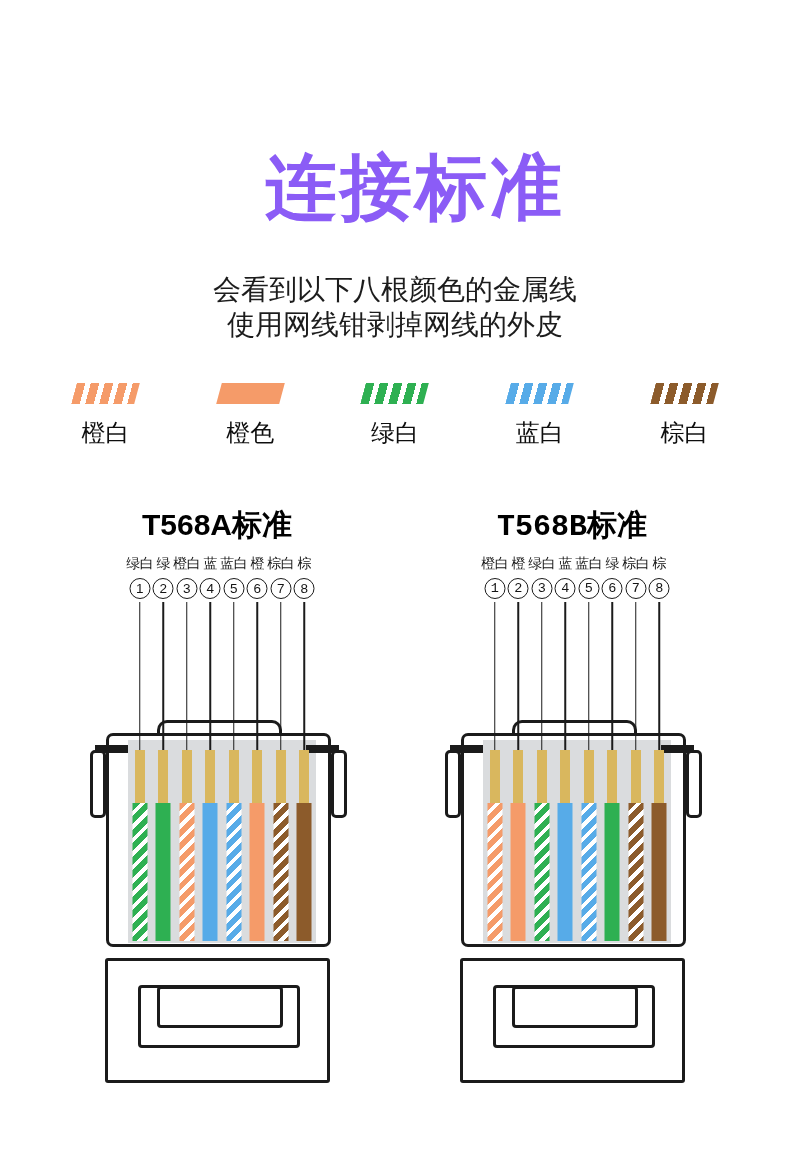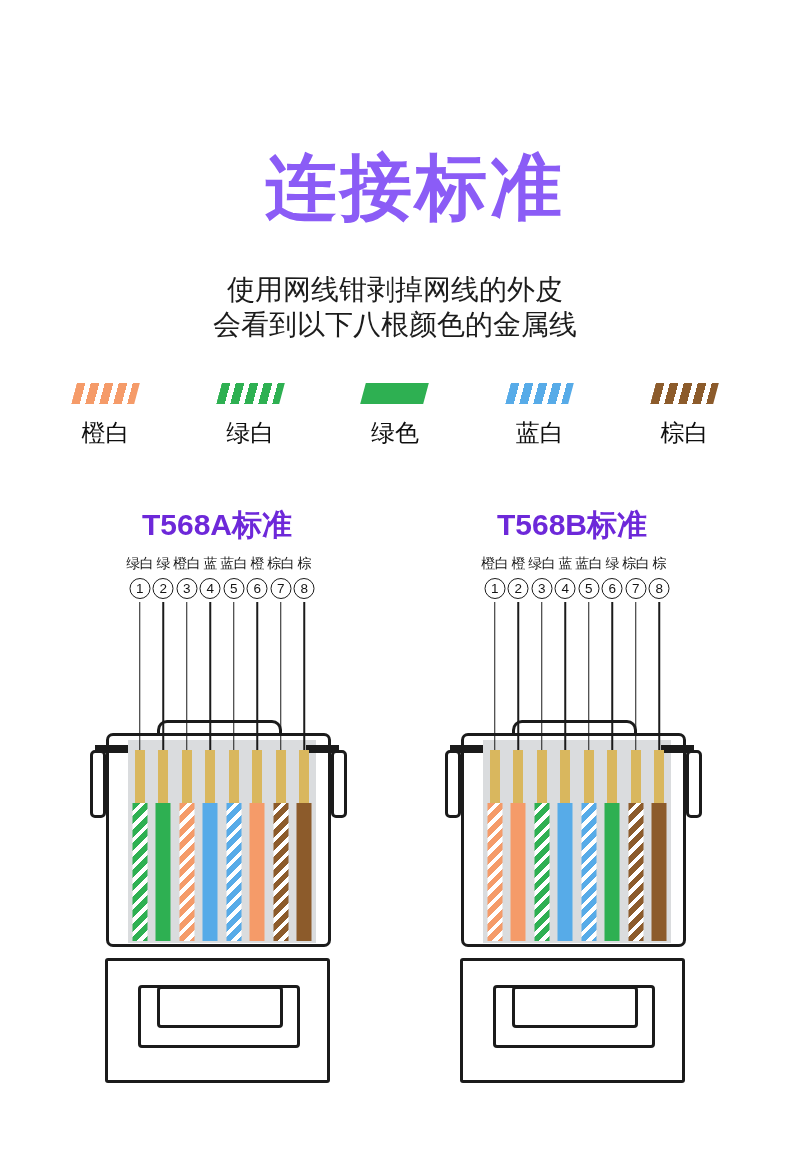--- a/index.html
+++ b/index.html
@@ -12,23 +12,23 @@
     font-size:72px;font-weight:900;letter-spacing:3px;color:#8b5cf6;padding-left:20px;}
   .subtitle{position:absolute;top:272px;left:0;width:100%;text-align:center;
     font-size:28px;line-height:35px;font-weight:500;color:#1c1c1c;}
   
   .legend{position:absolute;top:383px;left:33px;width:724px;display:flex;}
   .legend-item{flex:1 1 0;display:flex;flex-direction:column;align-items:center;}
   .legend-swatch{width:63px;height:21px;transform:skewX(-15deg);}
   .legend-label{margin-top:13px;font-size:24px;font-weight:500;color:#0e0e0e;}
   
   .standard-col{position:absolute;top:505px;width:264px;height:606px;}
-  .col-a{left:85px;} .col-b{left:440px;}
+  .col-a{left:85px;} .col-b{left:440px;font-family:Liberation Mono, monospace;}
   .standard-title{position:absolute;top:0;left:0;width:100%;margin:0;text-align:center;
-    font-size:30px;font-weight:600;color:#6d28d9;}
+    font-size:30px;font-weight:600;color:#000000;}
   .connector{position:absolute;left:0;top:0;width:264px;height:606px;}
   .connector > div{position:absolute;box-sizing:border-box;}
   .clip{left:72px;top:215px;width:125px;height:20px;border:3px solid var(--ink);
     border-bottom:none;border-radius:10px 10px 0 0;z-index:1;background:#fff;}
   .latch{top:245px;width:16px;height:68px;border:3px solid var(--ink);
     border-radius:5px;background:#fff;z-index:0;}
   .latch-l{left:5px;} .latch-r{left:246px;}
   .cbody{left:21px;top:228px;width:225px;height:214px;border:3.5px solid var(--ink);
     border-radius:7px;background:#fff;z-index:2;}
   .wire-area{left:43px;top:235px;width:188px;height:203px;background:var(--wirebg);z-index:3;}
@@ -53,41 +53,41 @@
   .wire{top:248px;width:15px;height:138px;}
 </style>
 </head>
 <body>
 
 <div class="page" style="--ink: #1b1b1b; --gold: #d9b75e; --wirebg: #dadcde;">
 
   <h1 class="title">连接标准</h1>
 
   <div class="subtitle">
+    <div>会看到以下八根颜色的金属线</div>
     <div>使用网线钳剥掉网线的外皮</div>
-    <div>会看到以下八根颜色的金属线</div>
   </div>
 
   <div class="legend">
 
       <div class="legend-item">
         <div class="legend-swatch" style="background: repeating-linear-gradient(90deg, rgb(245, 155, 105) 0px, rgb(245, 155, 105) 8.5px, rgb(255, 255, 255) 8.5px, rgb(255, 255, 255) 14px);"></div>
         <div class="legend-label">橙白</div>
       </div>
 
+      <div class="legend-item">
+        <div class="legend-swatch" style="background: rgb(245, 155, 105);"></div>
+        <div class="legend-label">橙色</div>
+      </div>
 
       <div class="legend-item">
         <div class="legend-swatch" style="background: repeating-linear-gradient(90deg, rgb(46, 176, 82) 0px, rgb(46, 176, 82) 8.5px, rgb(255, 255, 255) 8.5px, rgb(255, 255, 255) 14px);"></div>
         <div class="legend-label">绿白</div>
       </div>
 
-      <div class="legend-item">
-        <div class="legend-swatch" style="background: rgb(46, 176, 82);"></div>
-        <div class="legend-label">绿色</div>
-      </div>
 
       <div class="legend-item">
         <div class="legend-swatch" style="background: repeating-linear-gradient(90deg, rgb(87, 171, 232) 0px, rgb(87, 171, 232) 8.5px, rgb(255, 255, 255) 8.5px, rgb(255, 255, 255) 14px);"></div>
         <div class="legend-label">蓝白</div>
       </div>
 
 
       <div class="legend-item">
         <div class="legend-swatch" style="background: repeating-linear-gradient(90deg, rgb(140, 91, 43) 0px, rgb(140, 91, 43) 8.5px, rgb(255, 255, 255) 8.5px, rgb(255, 255, 255) 14px);"></div>
         <div class="legend-label">棕白</div>

